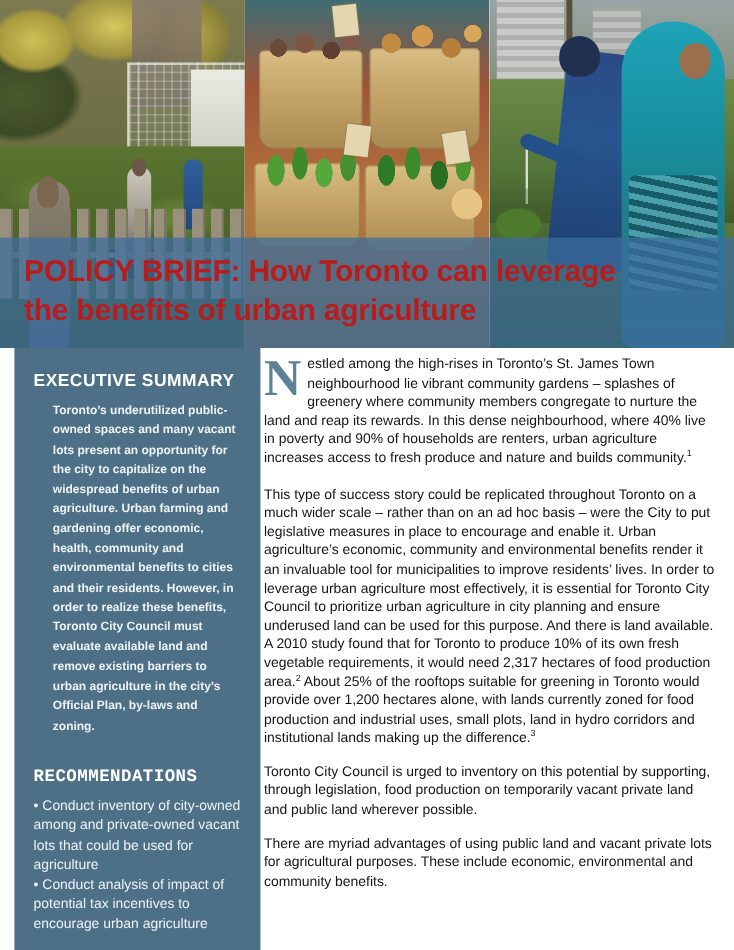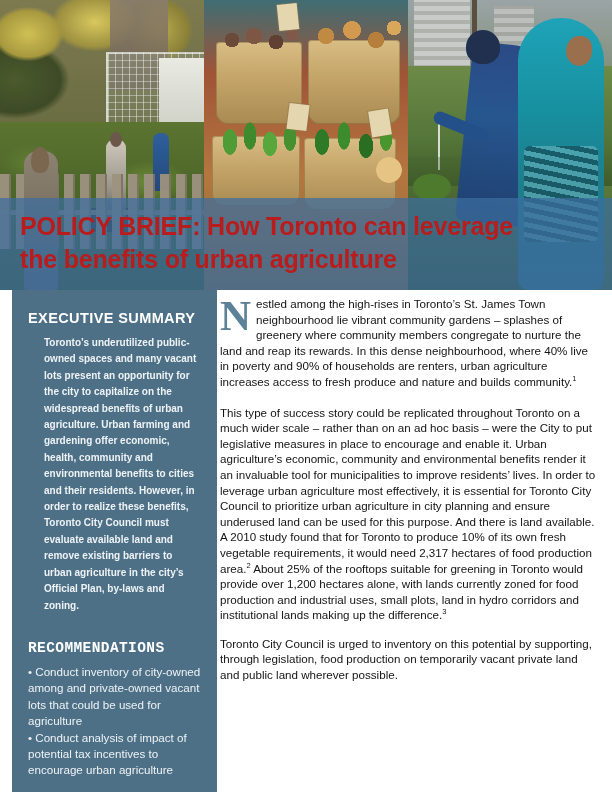--- a/index.html
+++ b/index.html
@@ -436,16 +436,17 @@
       <span class="dropcap">N</span><span>estled among the high-rises in Toronto’s St. James Town neighbourhood lie vibrant community gardens – splashes of greenery where community members congregate to nurture the land and reap its rewards. In this dense neighbourhood, where 40% live in poverty and 90% of households are renters, urban agriculture increases access to fresh produce and nature and builds community.</span><sup>1</sup>
     </p>
 
     <p class="para">
       <span>This type of success story could be replicated throughout Toronto on a much wider scale – rather than on an ad hoc basis – were the City to put legislative measures in place to encourage and enable it. Urban agriculture’s economic, community and environmental benefits render it an invaluable tool for municipalities to improve residents’ lives. In order to leverage urban agriculture most effectively, it is essential for Toronto City Council to prioritize urban agriculture in city planning and ensure underused land can be used for this purpose. And there is land available. A 2010 study found that for Toronto to produce 10% of its own fresh vegetable requirements, it would need 2,317 hectares of food production area.</span><sup>2</sup><span> About 25% of the rooftops suitable for greening in Toronto would provide over 1,200 hectares alone, with lands currently zoned for food production and industrial uses, small plots, land in hydro corridors and institutional lands making up the difference.</span><sup>3</sup>
     </p>
 
     <p class="para">Toronto City Council is urged to inventory on this potential by supporting, through legislation, food production on temporarily vacant private land and public land wherever possible.</p>
 
 
+    <p class="para">There are myriad advantages of using public land and vacant private lots for agricultural purposes. These include economic, environmental and community benefits.</p>
 
   </div>
 
 </div>
 
 </body></html>

